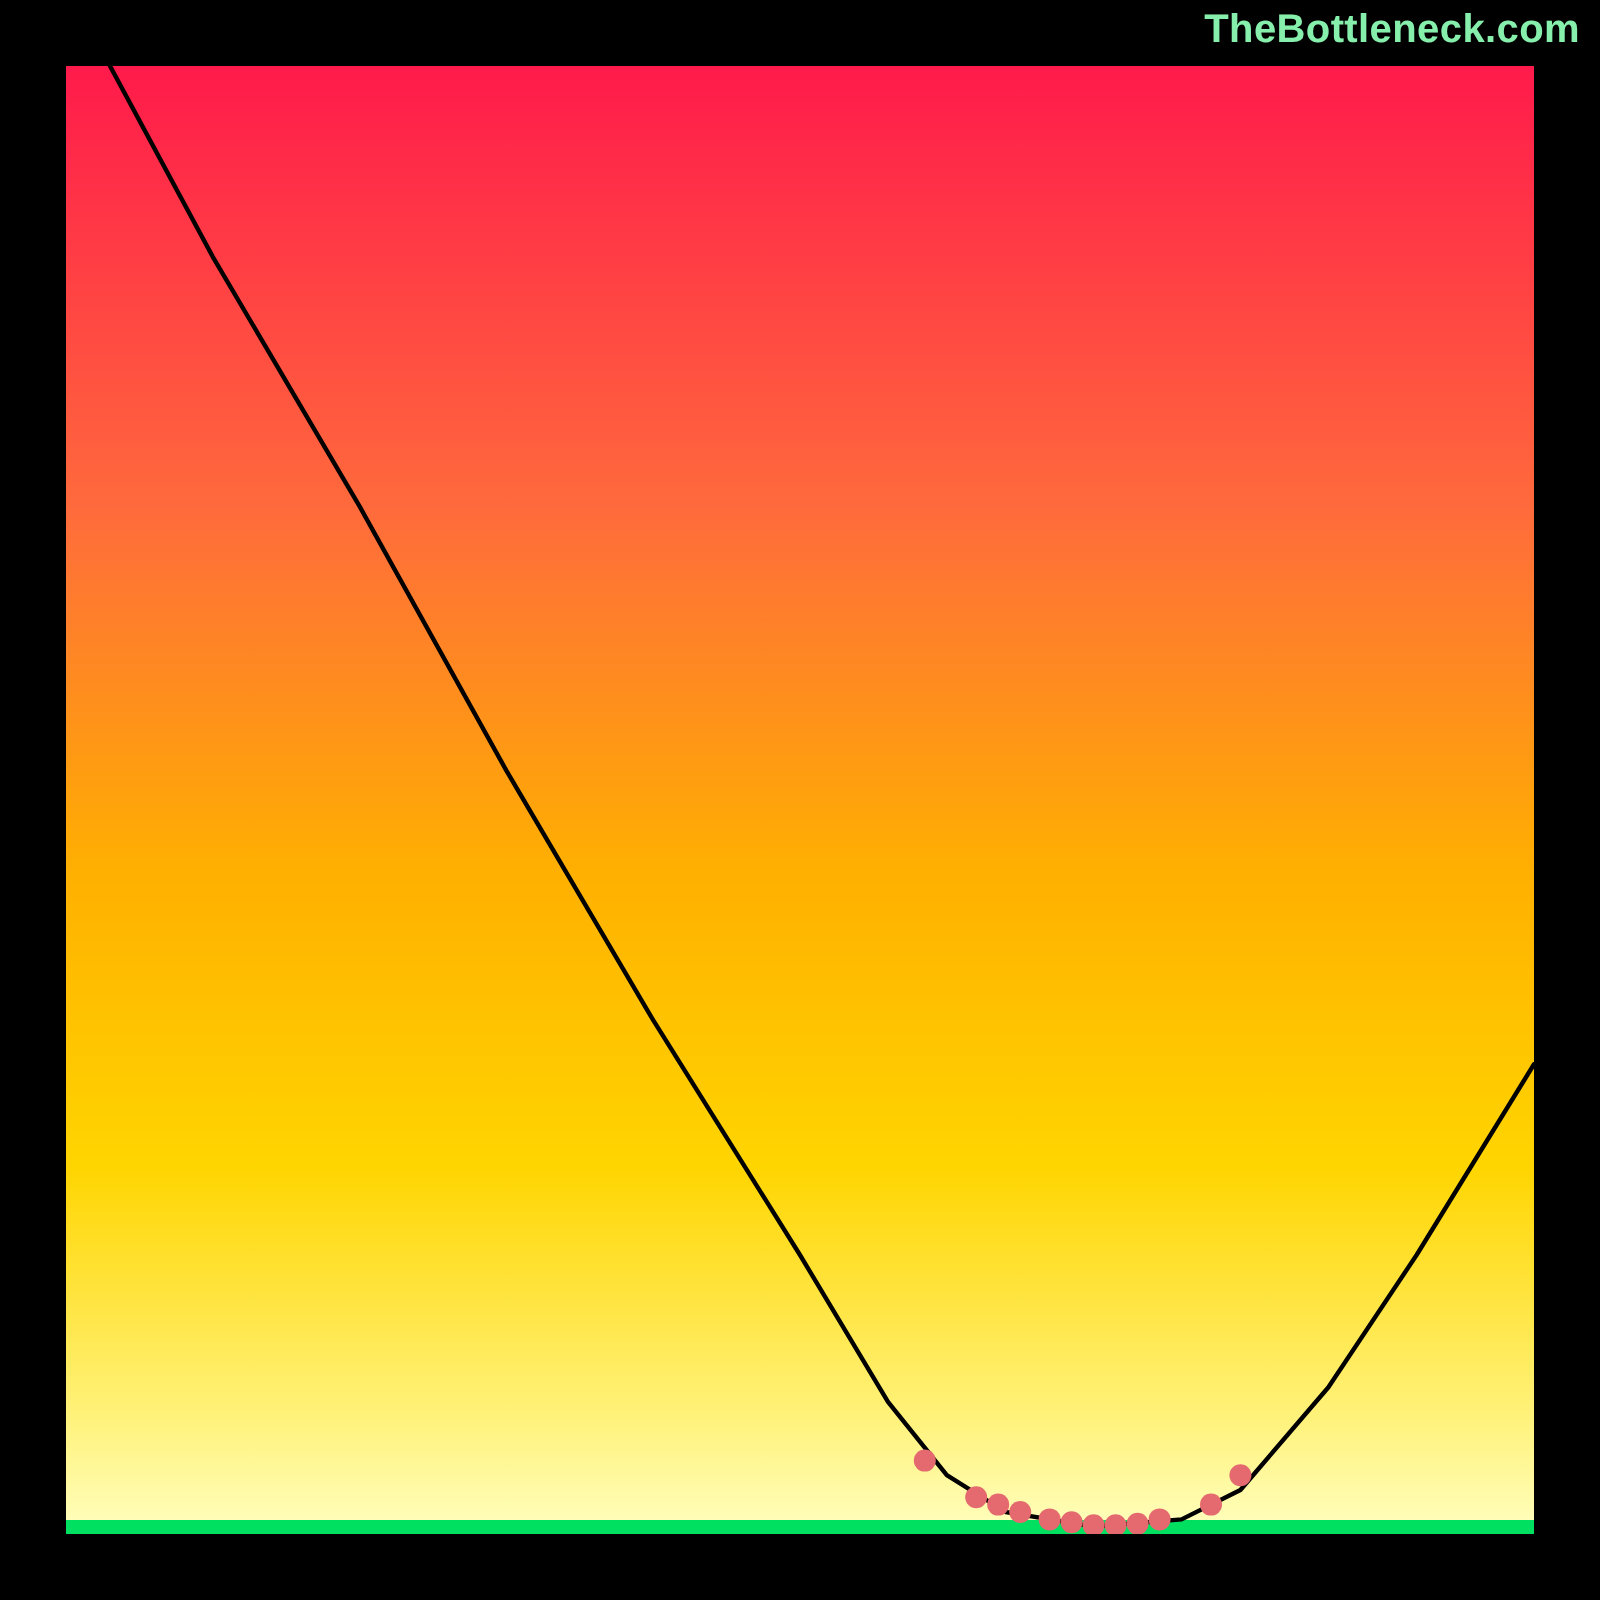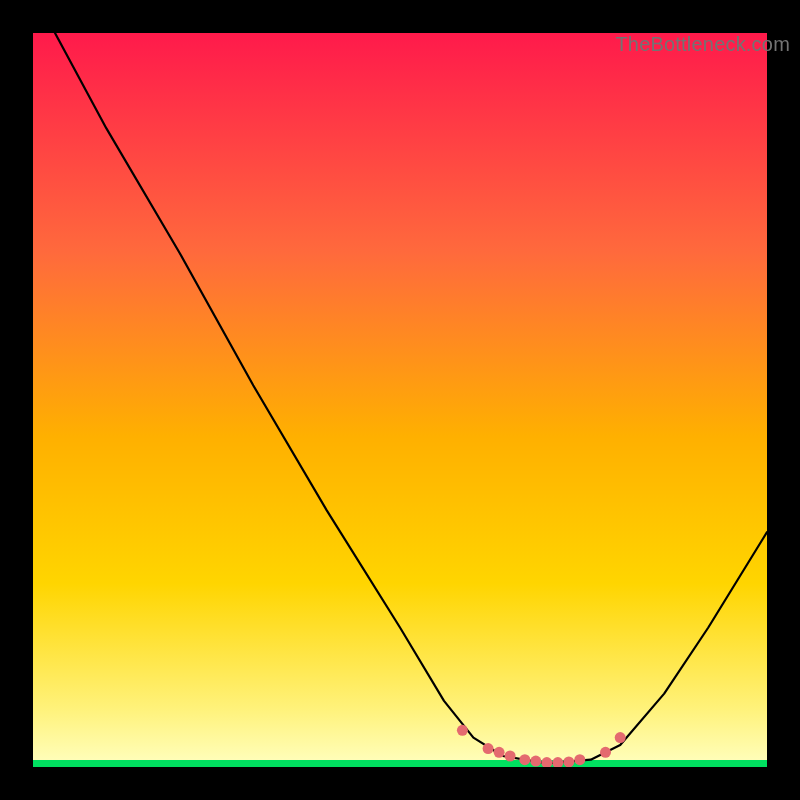--- a/index.html
+++ b/index.html
@@ -14,26 +14,25 @@
   .frame {
     position: relative;
     width: 800px;
     height: 800px;
     background: #000;
   }
   .watermark {
     position: absolute;
     top: 4px;
     right: 10px;
-    color: #737373;
+    color: #86efac;
     font-size: 20px;
-    font-weight: 400;
+    font-weight: 700;
     letter-spacing: 0.2px;
     z-index: 10;
-    margin-top: 29px;
   }
   .plot {
     position: absolute;
     left: 33px;
     top: 33px;
     width: 734px;
     height: 734px;
   }
   svg { display: block; }
 </style>

